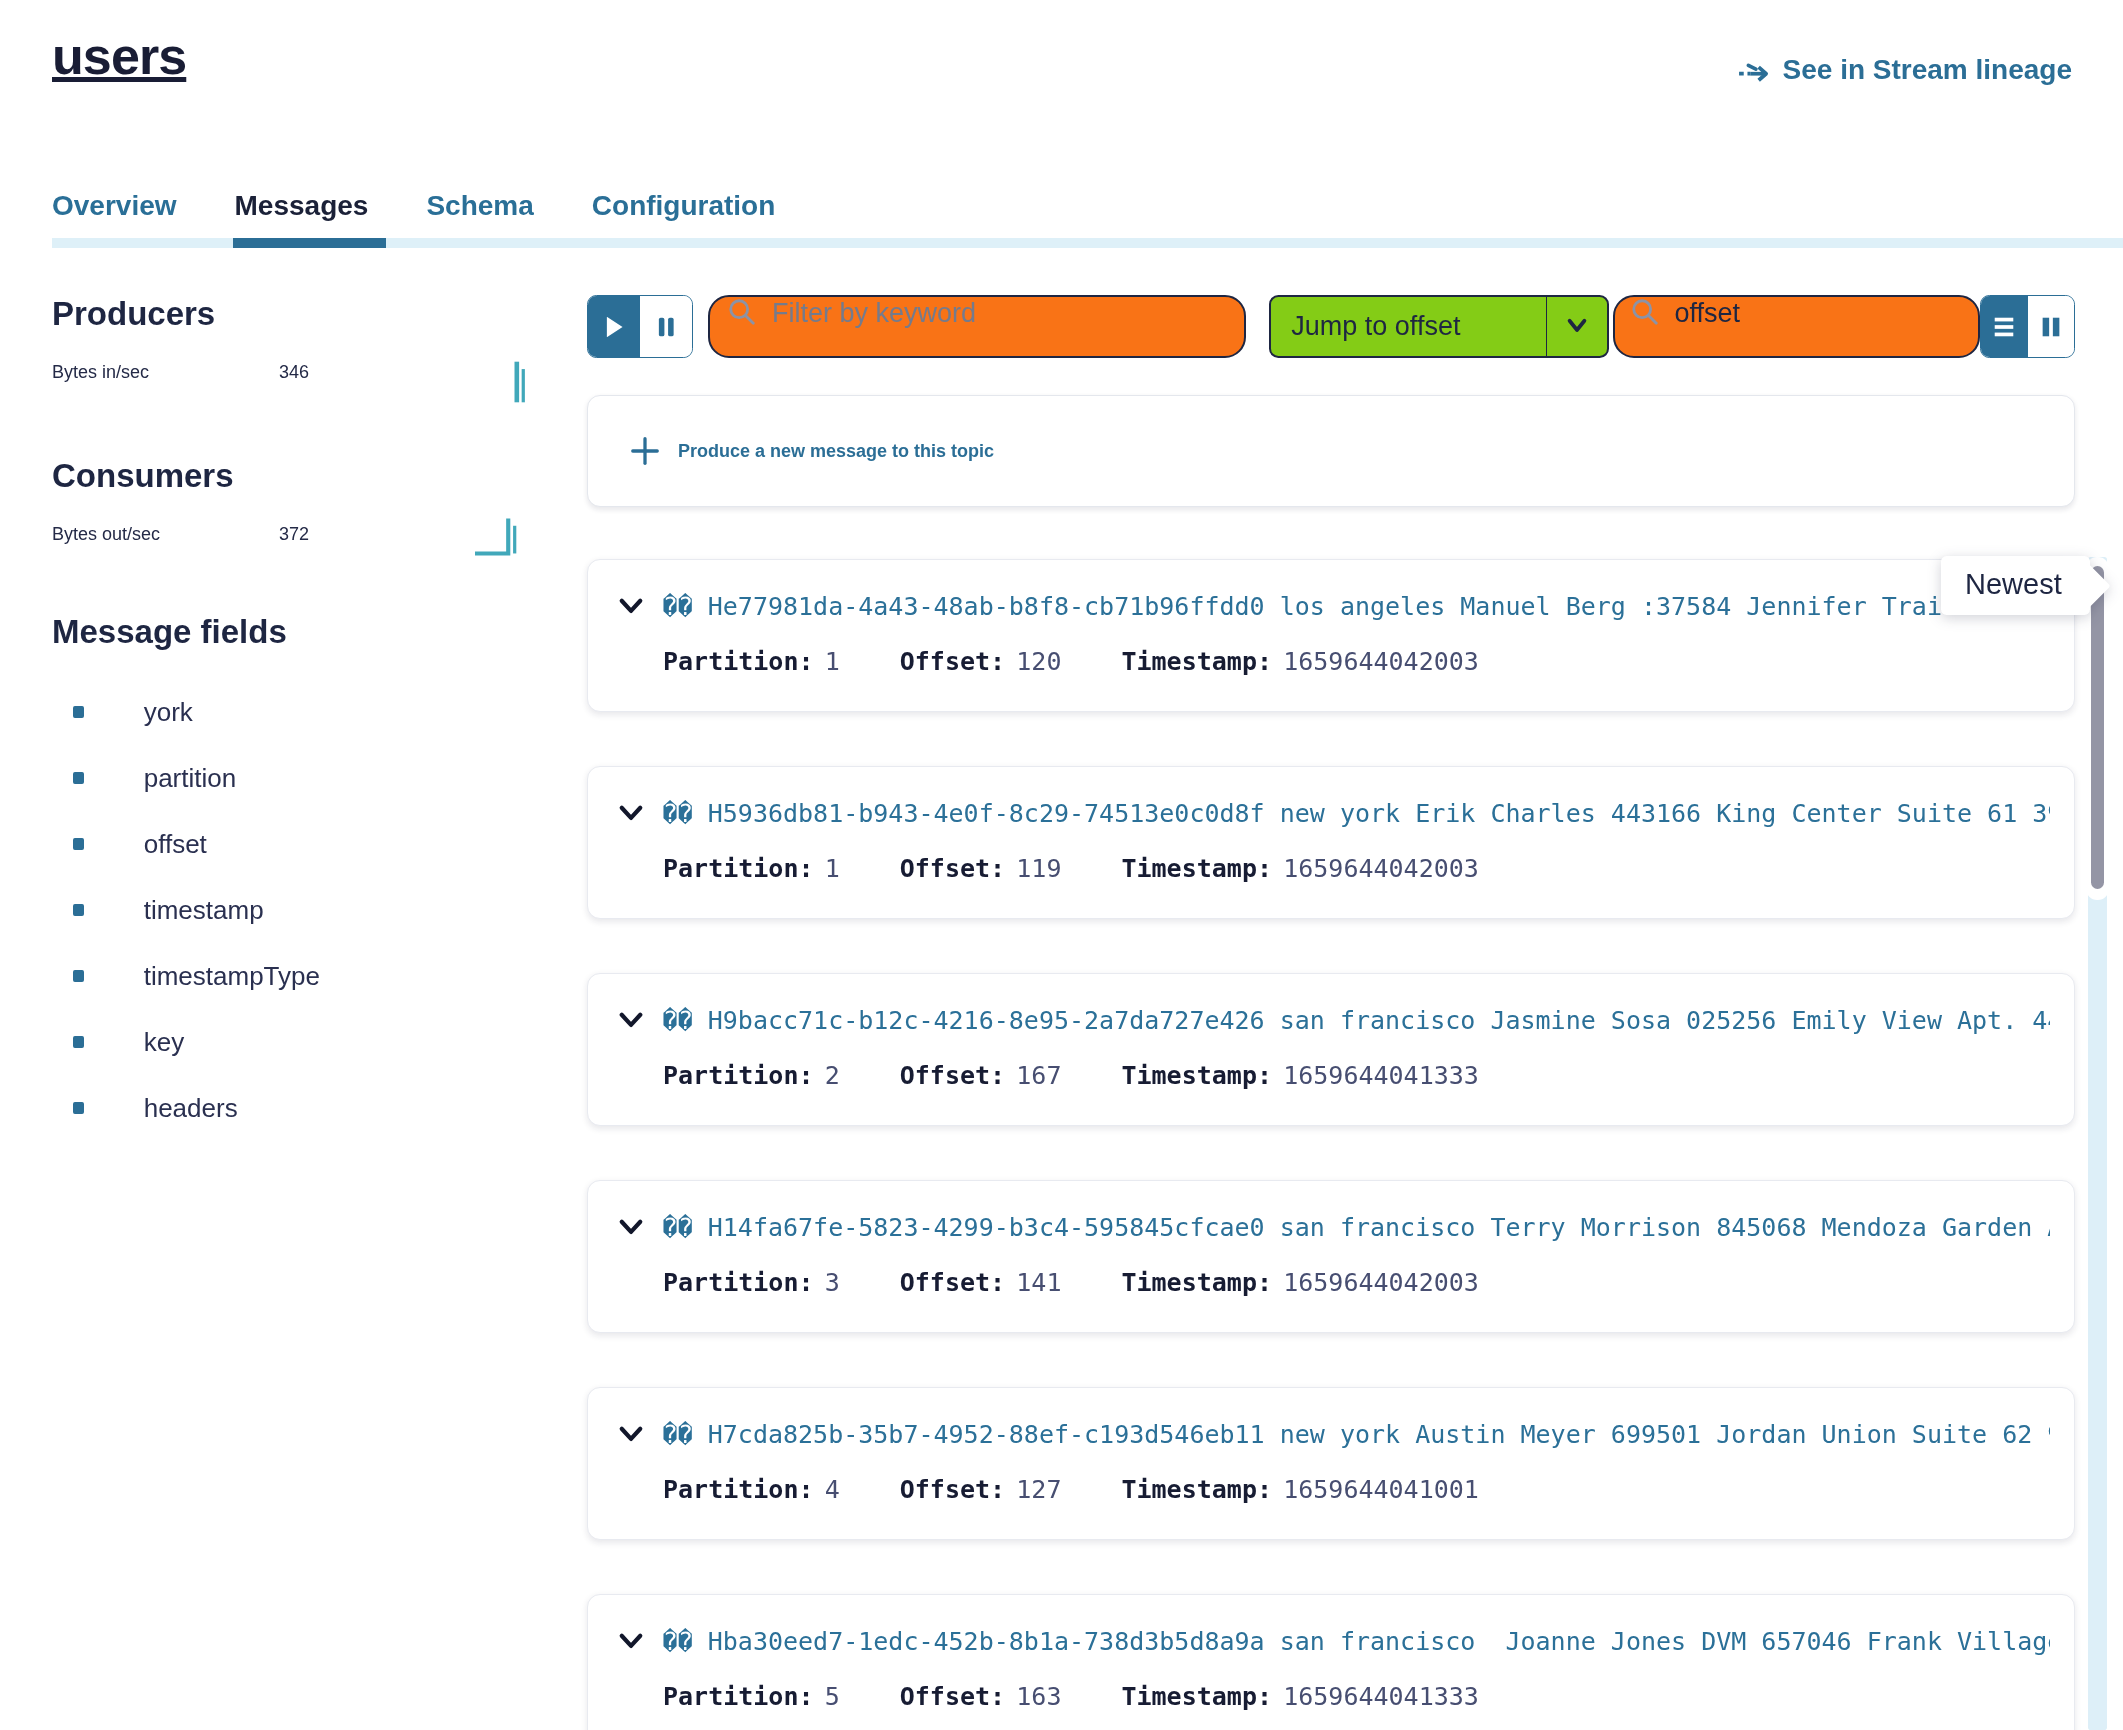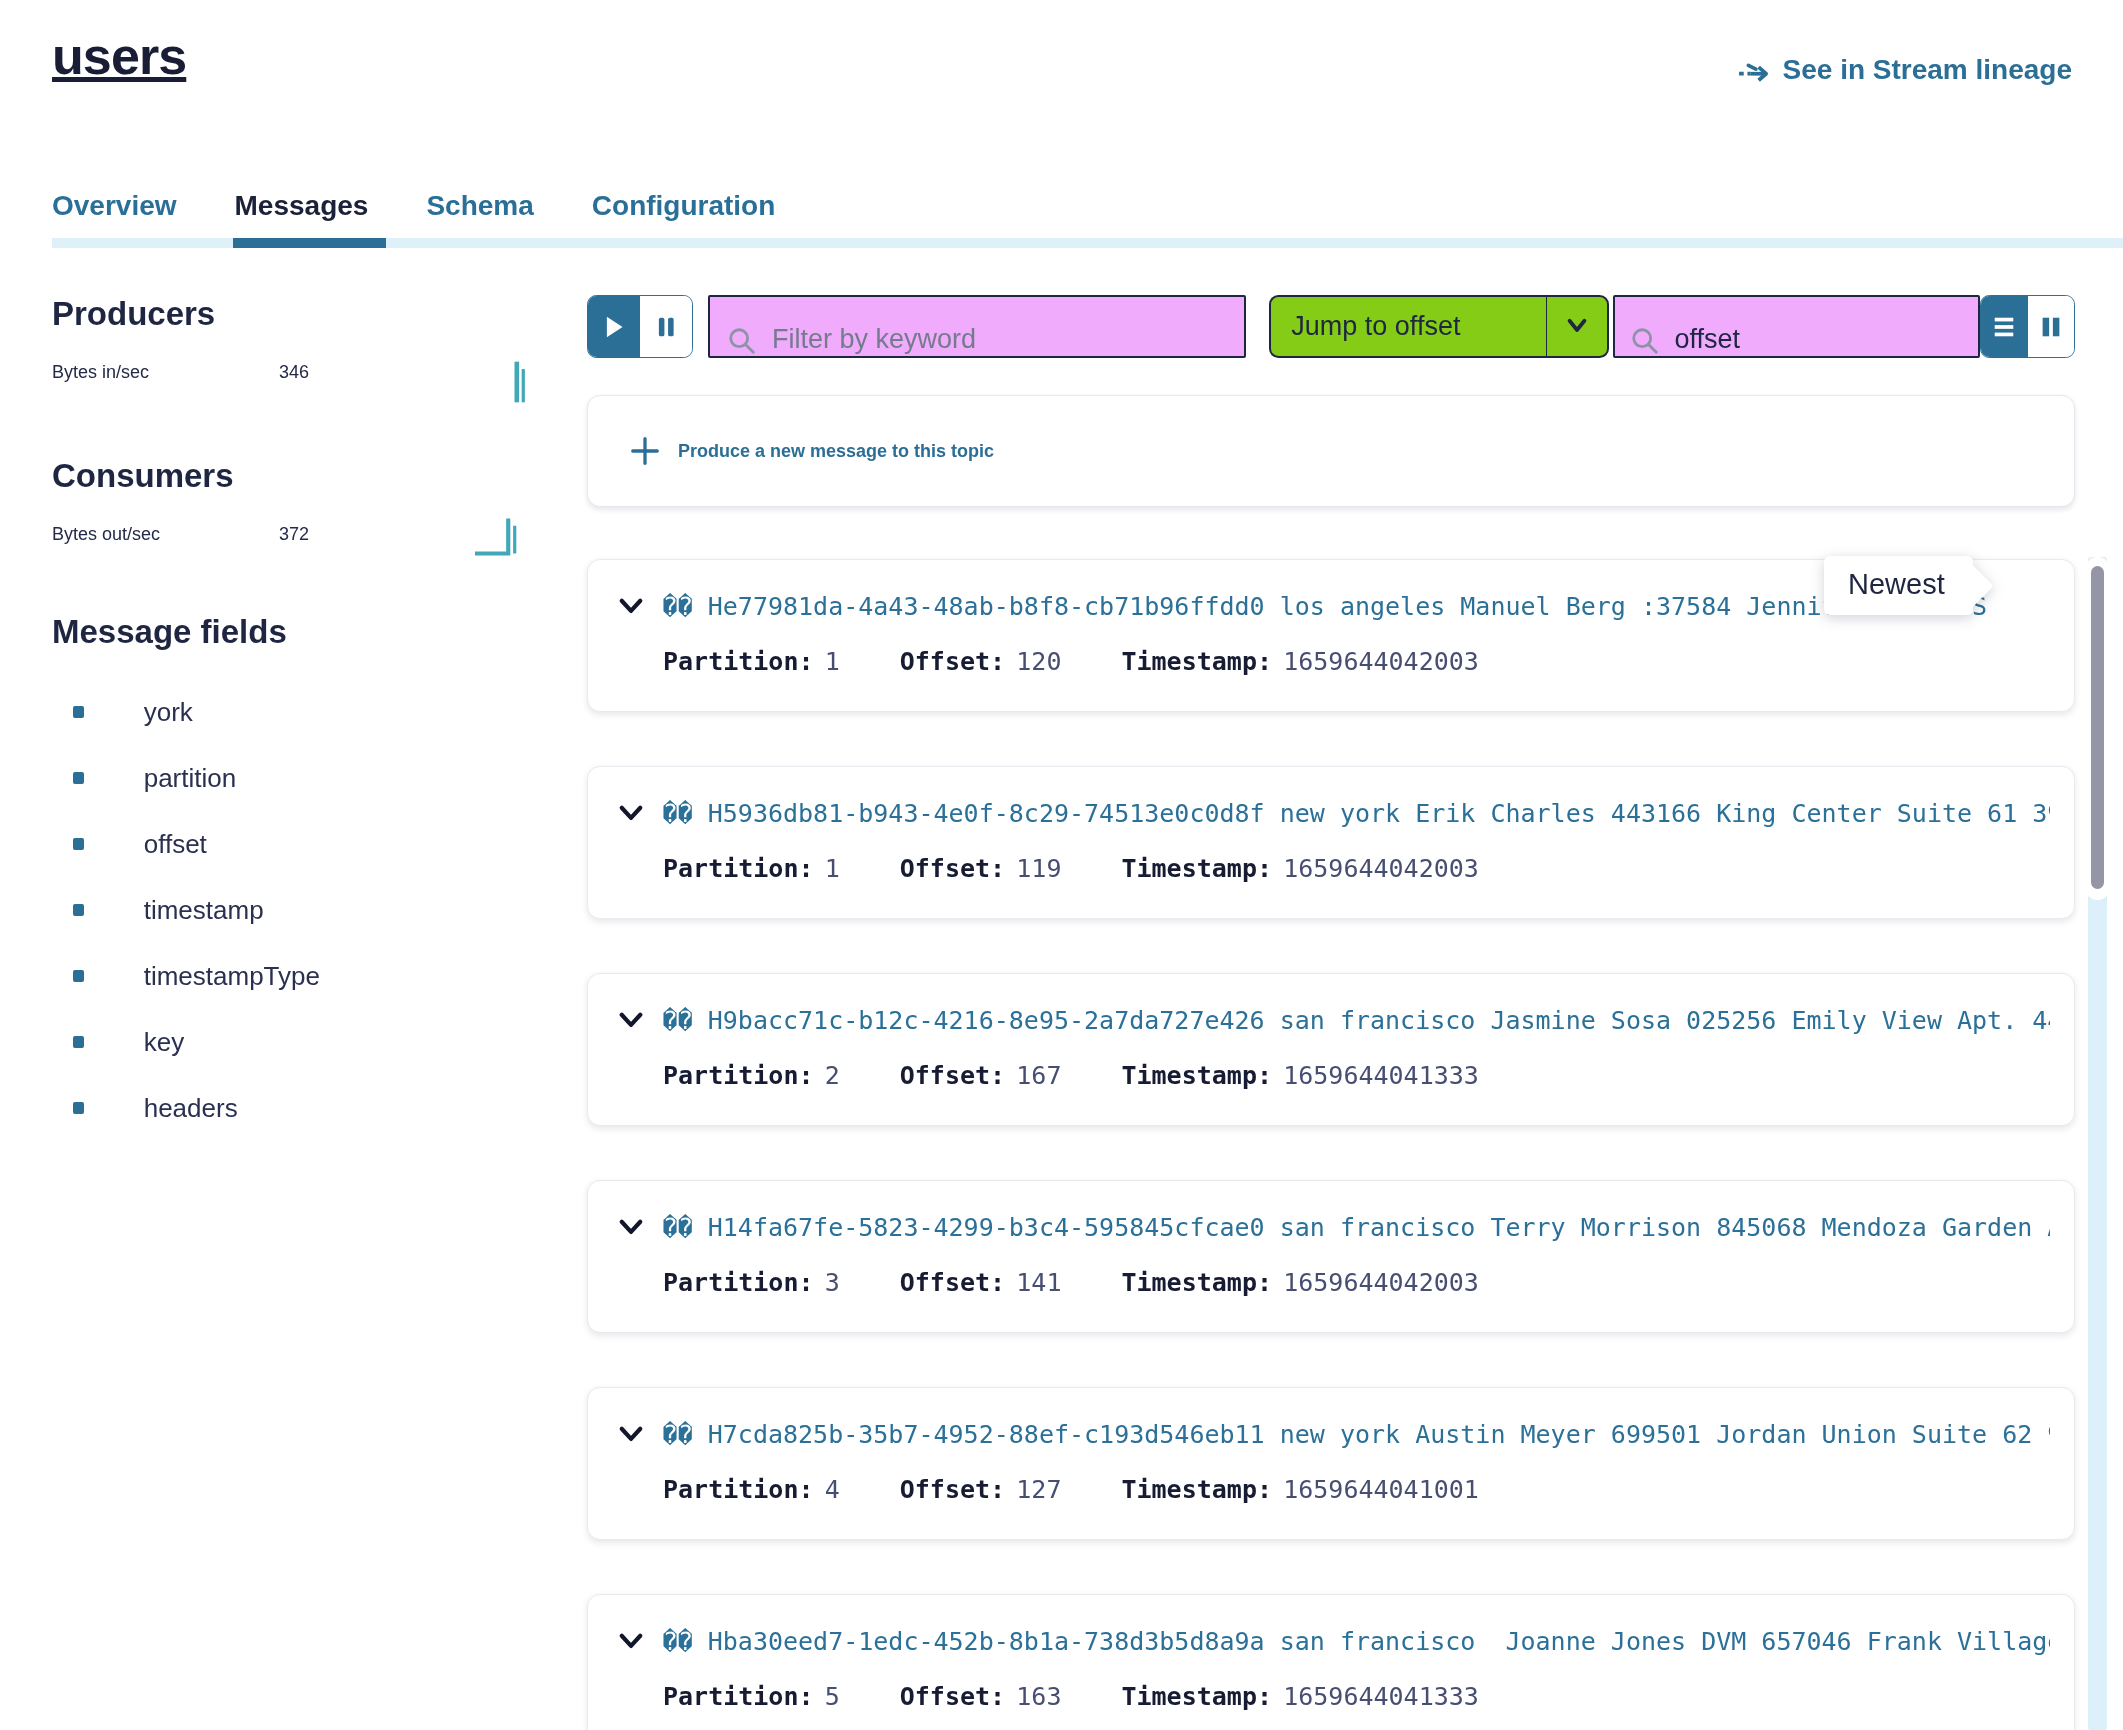--- a/index.html
+++ b/index.html
@@ -27,21 +27,21 @@
   .field-list{position:absolute;left:52px;top:679px;list-style:none;margin:0;padding:0;}
   .field-item{height:66px;display:flex;align-items:center;font-size:26px;color:#2a3050;}
   .field-bullet{width:11.2px;height:11.2px;background:#2b6e96;border-radius:1.9px;margin-left:20.5px;
                 margin-right:60px;flex:none;}
 
   
   .toolbar{position:absolute;left:587px;top:295px;width:1488px;height:63px;display:flex;align-items:stretch;}
   .playpause{display:flex;width:104px;border:1.9px solid #2b6e96;border-radius:9.3px;overflow:hidden;flex:none;}
   .pp-play{width:50%;background:#2b6e96;display:flex;align-items:center;justify-content:center;cursor:pointer;}
   .pp-pause{width:50%;background:#fff;display:flex;align-items:center;justify-content:center;cursor:pointer;}
-  .input-box{display:flex;align-items:flex-end;border:2.3px solid #1e2642;border-radius:2px;background:#f0abfc;}
+  .input-box{display:flex;align-items:flex-start;border:2.3px solid #1e2642;border-radius:21px;background:#f97316;}
   .filter-box{margin-left:15px;width:518px;padding:0 7.5px 0 17px;}
   .filter-box input,.offset-box input{border:none;outline:none;flex:1;font-size:27px;
         font-family:"Liberation Sans",sans-serif;color:#1e2642;background:transparent;min-width:0;}
   .filter-box input::placeholder{color:#747b8d;}
   .jump-select{margin-left:22.4px;width:336px;display:flex;align-items:stretch;border:2.3px solid #1e2642;
         border-radius:9.3px;background:#84cc16;cursor:pointer;flex:none;}
   .jump-text{flex:1;display:flex;align-items:center;padding-left:20.5px;font-size:27px;color:#1e2642;}
   .jump-chev{width:60px;border-left:1.9px solid #1e2642;display:flex;align-items:center;justify-content:center;}
   .offset-box{margin-left:3.7px;width:341px;padding:0 7.5px 0 15px;flex:none;}
   .view-toggle{margin-left:auto;display:flex;width:93px;border:1.9px solid #2b6e96;border-radius:9.3px;
@@ -69,21 +69,21 @@
   .meta-label{font-weight:bold;color:#171c33;}
   .meta-value{color:#474e71;}
   .chev-btn{flex:none;display:flex;align-items:center;cursor:pointer;}
 
   
   .scrollbar{position:absolute;left:2088px;top:557px;width:18.6px;height:1173px;background:#ddeff8;border-radius:2.8px;}
   .scroll-capsule{position:absolute;left:-1.9px;top:0px;width:22.4px;height:343px;background:#fff;border-radius:11.2px;}
   .scroll-thumb{position:absolute;left:2.8px;top:9.3px;width:13px;height:323px;background:#9495a5;border-radius:7.5px;cursor:pointer;}
 
   
-  .tooltip{position:absolute;left:1824px;top:556px;z-index:30;
+  .tooltip{position:absolute;left:1941px;top:556px;z-index:30;
         filter:drop-shadow(0 3.7px 6.5px rgba(25,30,60,.20));}
   .tooltip-box{position:relative;background:#fff;border-radius:5.6px;padding:12px 28px 14px 24px;
         font-size:29px;color:#1e2642;}
   .tooltip-arrow{position:absolute;right:-14px;top:50%;width:32px;height:32px;background:#fff;
         transform:translateY(-50%) rotate(45deg);border-radius:2.8px;}
 </style>
 </head>
 <body>
 
 <div class="page">

